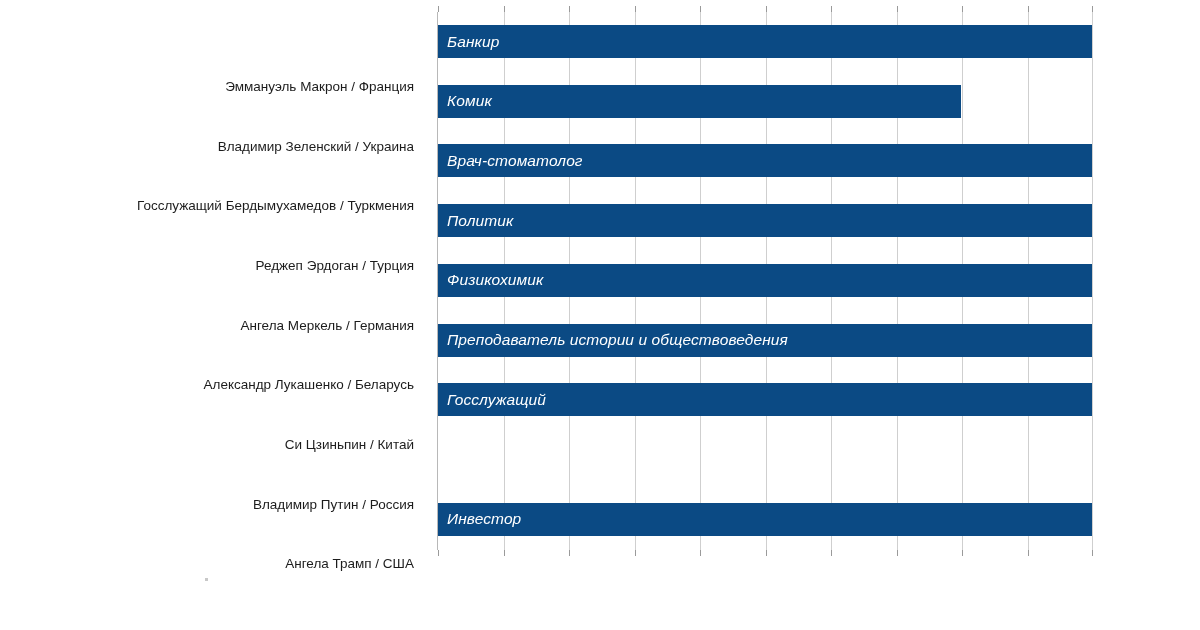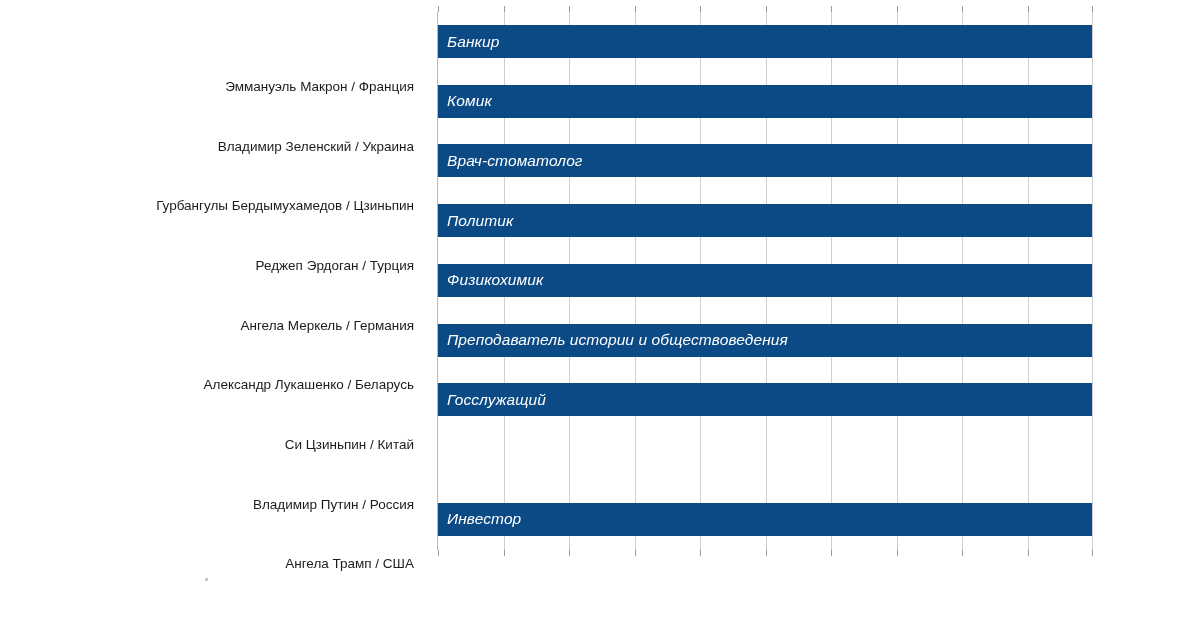--- a/index.html
+++ b/index.html
@@ -119,21 +119,21 @@
 <div class="chart-wrap">
 
   <div class="cat-labels">
     <div class="cat-row" style="top:0px">
       <span class="cat-text">Эммануэль Макрон / Франция</span>
     </div>
     <div class="cat-row" style="top:59.7px">
       <span class="cat-text">Владимир Зеленский  / Украина</span>
     </div>
     <div class="cat-row" style="top:119.4px">
-      <span class="cat-text">Гурбангулы Бердымухамедов / Цзиньпин</span>
+      <span class="cat-text">Госслужащий Бердымухамедов / Туркмения</span>
     </div>
     <div class="cat-row" style="top:238.8px">
       <span class="cat-text">Ангела Меркель / Германия</span>
     </div>
     <div class="cat-row" style="top:179.1px">
       <span class="cat-text">Реджеп Эрдоган / Турция</span>
     </div>
     <div class="cat-row" style="top:298.5px">
       <span class="cat-text">Александр Лукашенко / Беларусь</span>
     </div>
@@ -187,21 +187,21 @@
       <div class="axis-tick top" style="left:654px"></div>
     </div>
 
     <div class="rows">
       <div class="row" style="top:0px">
         <div class="bar" style="width:654px">
           <span class="bar-label">Банкир</span>
         </div>
       </div>
       <div class="row" style="top:59.7px">
-        <div class="bar" style="width:654px">
+        <div class="bar" style="width:523px">
           <span class="bar-label">Комик</span>
         </div>
       </div>
       <div class="row" style="top:179.1px">
         <div class="bar" style="width:654px">
           <span class="bar-label">Политик</span>
         </div>
       </div>
       <div class="row" style="top:119.4px">
         <div class="bar" style="width:654px">

